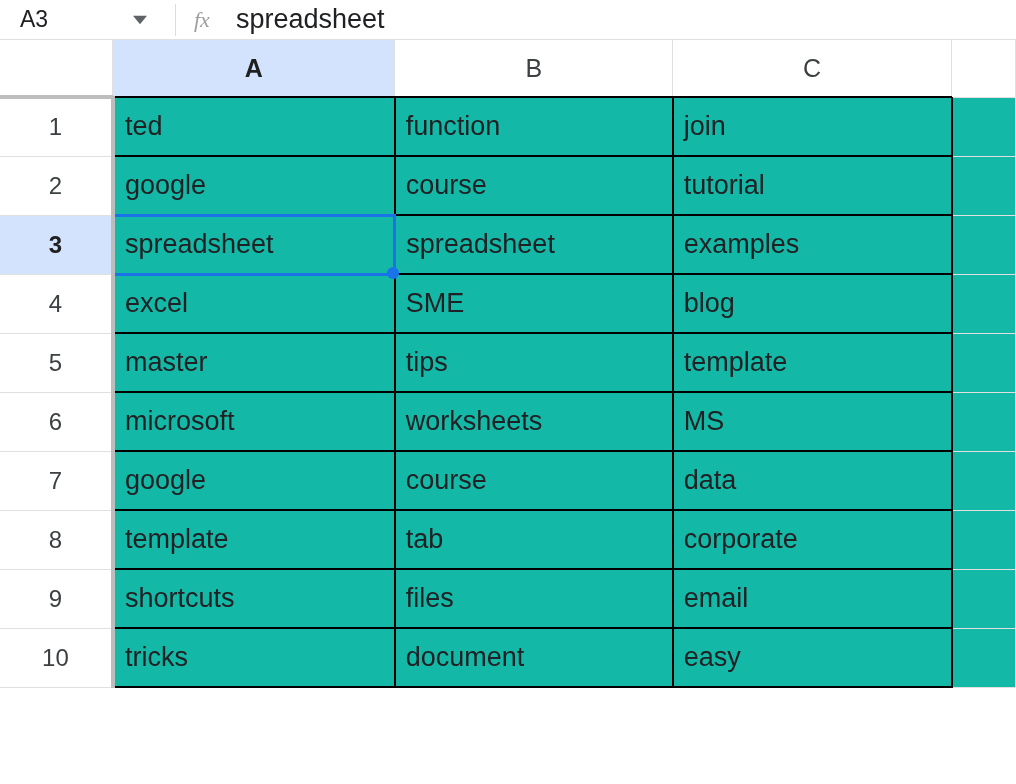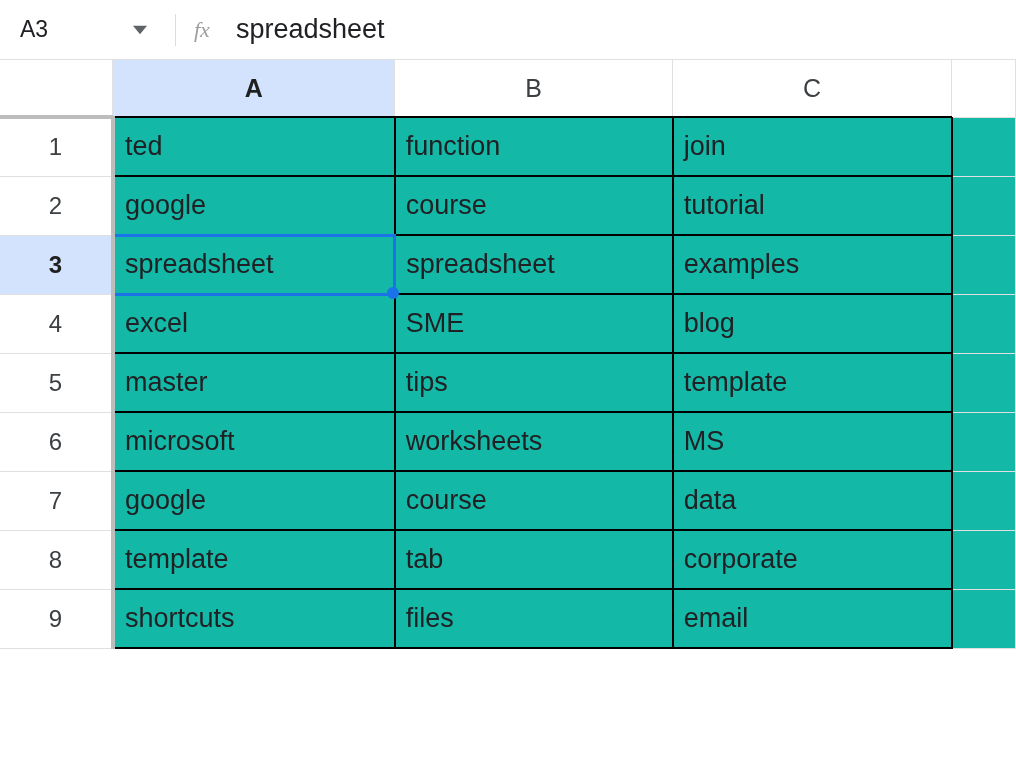--- a/index.html
+++ b/index.html
@@ -10,21 +10,21 @@
     body {
       font-family: Arial, sans-serif;
       background: #ffffff;
       width: 1016px;
       height: 784px;
       overflow: hidden;
     }
     .formula-bar {
       display: flex;
       align-items: center;
-      height: 60px;
+      height: 40px;
       border-bottom: 1px solid #e0e0e0;
       background: #fff;
       padding: 0 0;
     }
     .name-box {
       width: 165px;
       height: 100%;
       display: flex;
       align-items: center;
       justify-content: space-between;
@@ -249,15 +249,22 @@
         <td class="cell data-cell col-c">corporate</td>
         <td class="cell col-d"></td>
       </tr>
       <tr class="data-row">
         <th class="row-header">9</th>
         <td class="cell data-cell col-a">shortcuts</td>
         <td class="cell data-cell col-b">files</td>
         <td class="cell data-cell col-c">email</td>
         <td class="cell col-d"></td>
       </tr>
+      <tr class="data-row">
+        <th class="row-header">10</th>
+        <td class="cell data-cell col-a">tricks</td>
+        <td class="cell data-cell col-b">document</td>
+        <td class="cell data-cell col-c">easy</td>
+        <td class="cell col-d"></td>
+      </tr>
     </tbody>
   </table>
 </div>
 
 </body></html>

